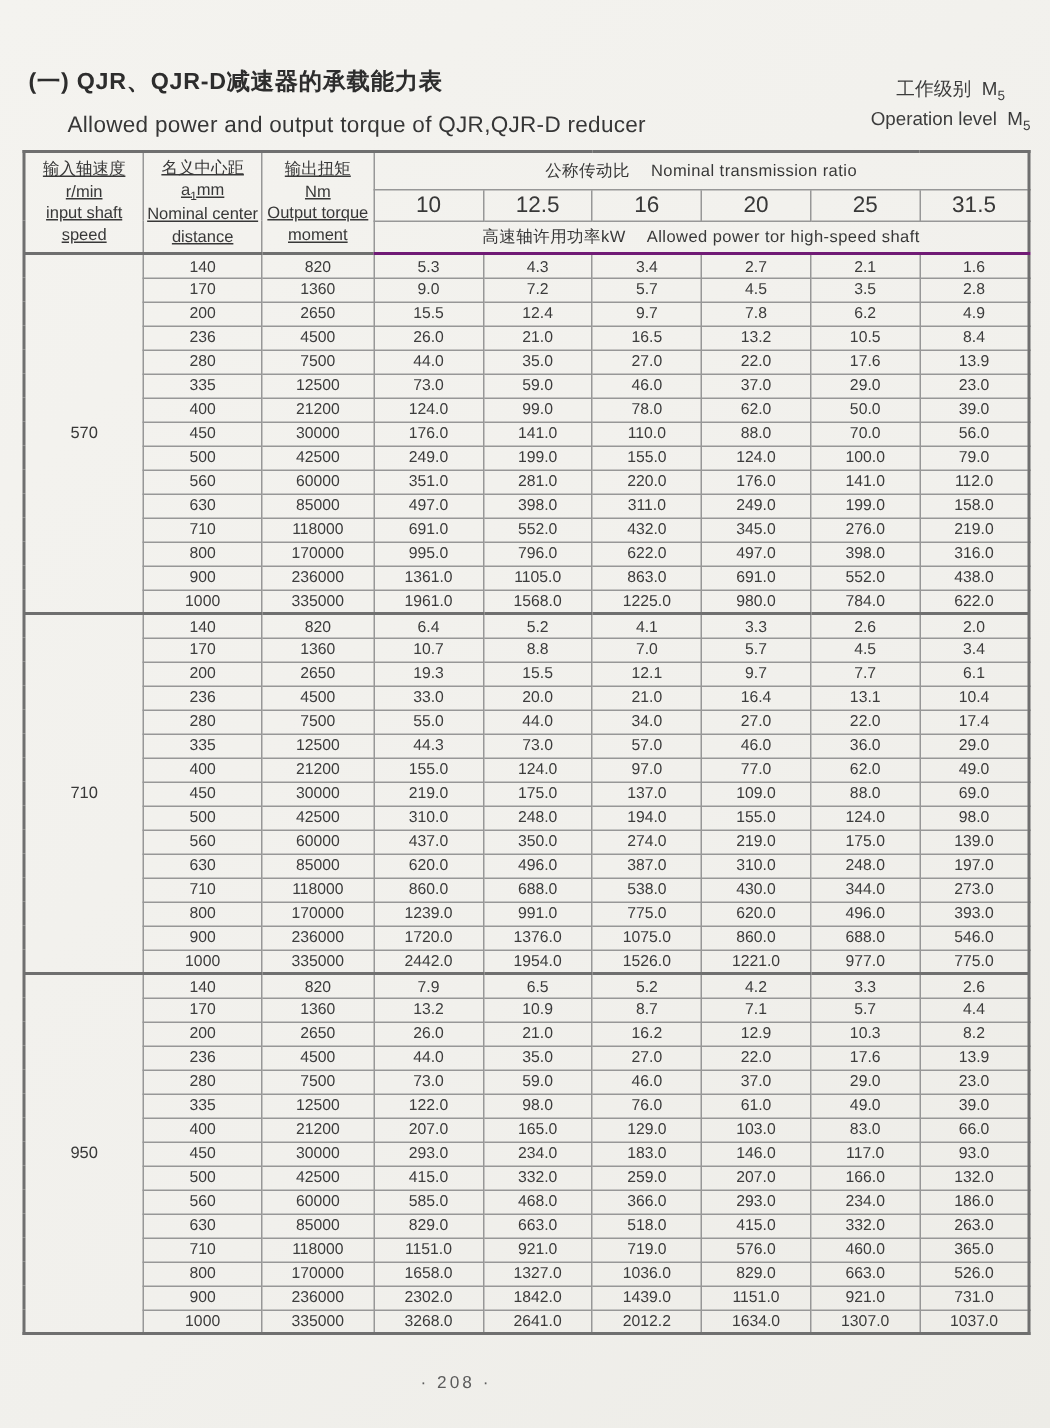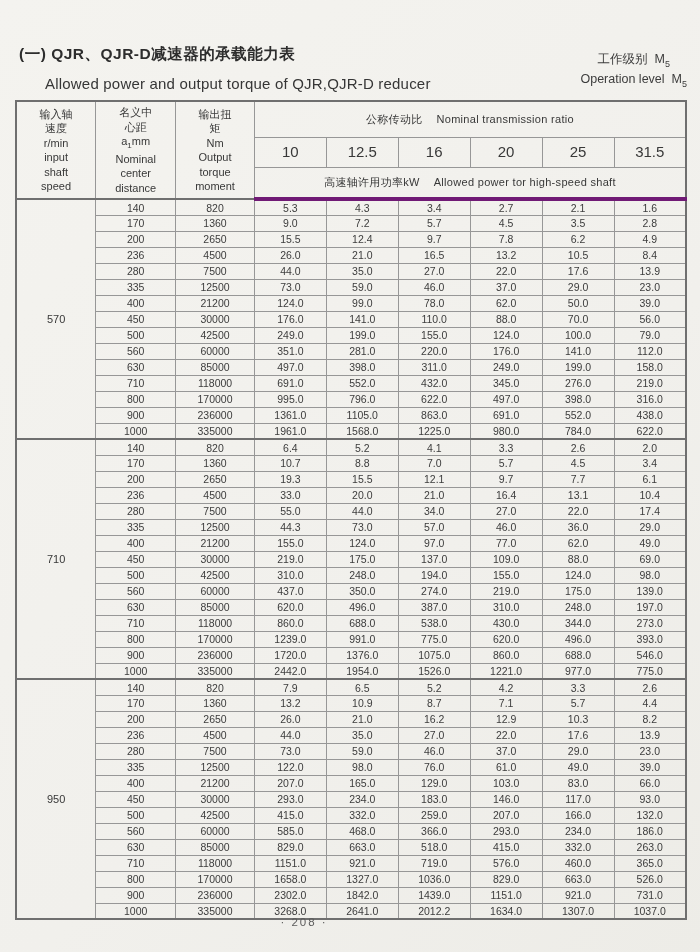--- a/index.html
+++ b/index.html
@@ -24,24 +24,24 @@
   table {
     width: 672px;
     border-collapse: collapse;
     border: 2px solid #6f6f6f;
     background: transparent;
   }
   td { border: 1px solid #979797; text-align: center; vertical-align: middle; }
 
   
   .hdr td { font-size: 10.5px; color: #383838; line-height: 1.32; }
-  .hdr .vhead { padding: 3px 19px; }
+  .hdr .vhead { padding: 3px 1px; text-decoration: underline; }
   .ratio-title td, .ratio-title { height: 25px; font-size: 11px; }
   .ratio-num td { height: 20px; font-size: 15px; }
-  .power-row td { height: 22px; font-size: 11px; border-bottom: 4px solid #701a75; margin-top: 22px; }
+  .power-row td { height: 22px; font-size: 11px; border-bottom: 2px solid #701a75; margin-top: 22px; }
   .hdr .span-row { letter-spacing: 0.3px; }
   .gap { display: inline-block; width: 14px; }
   .vhead sub { font-size: 8px; }
 
   
   tbody td { height: 16px; font-size: 10.5px; color: #3c3c3c; padding: 0 2px; }
   tbody tr.group-start td { border-top: 2px solid #6f6f6f; }
   td.speed-cell { font-size: 11px; color: #383838; }
 
   

